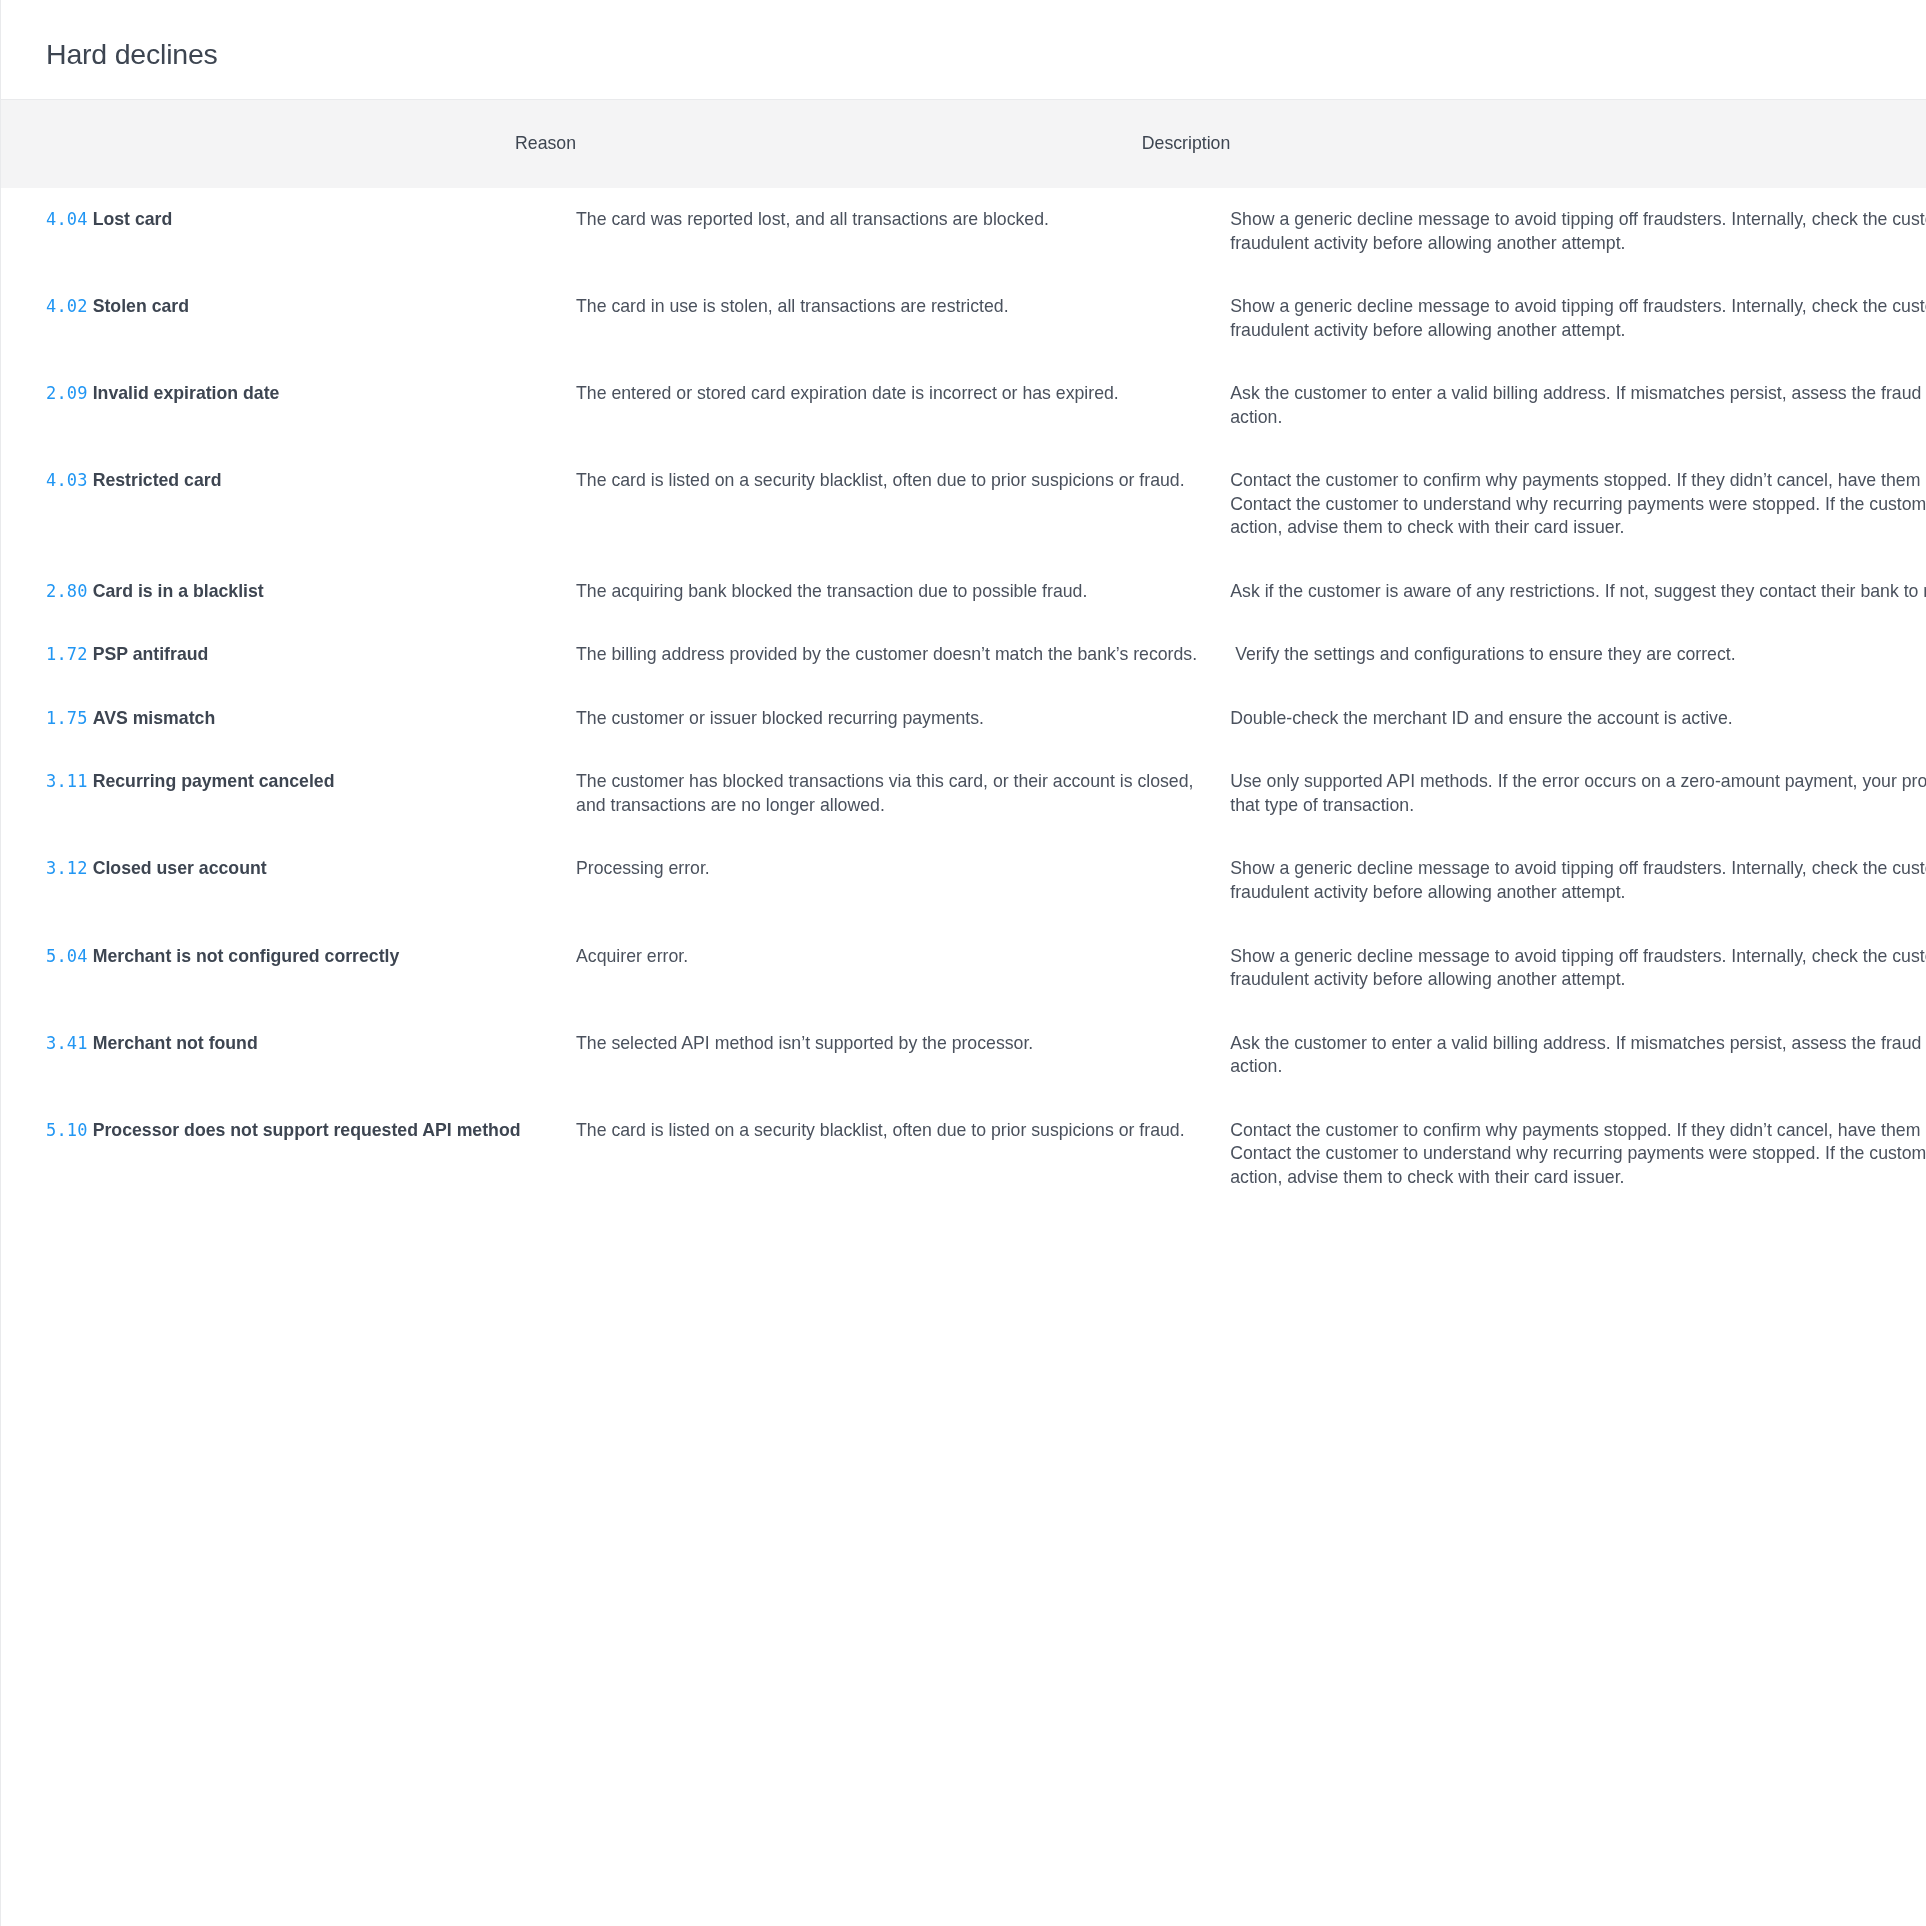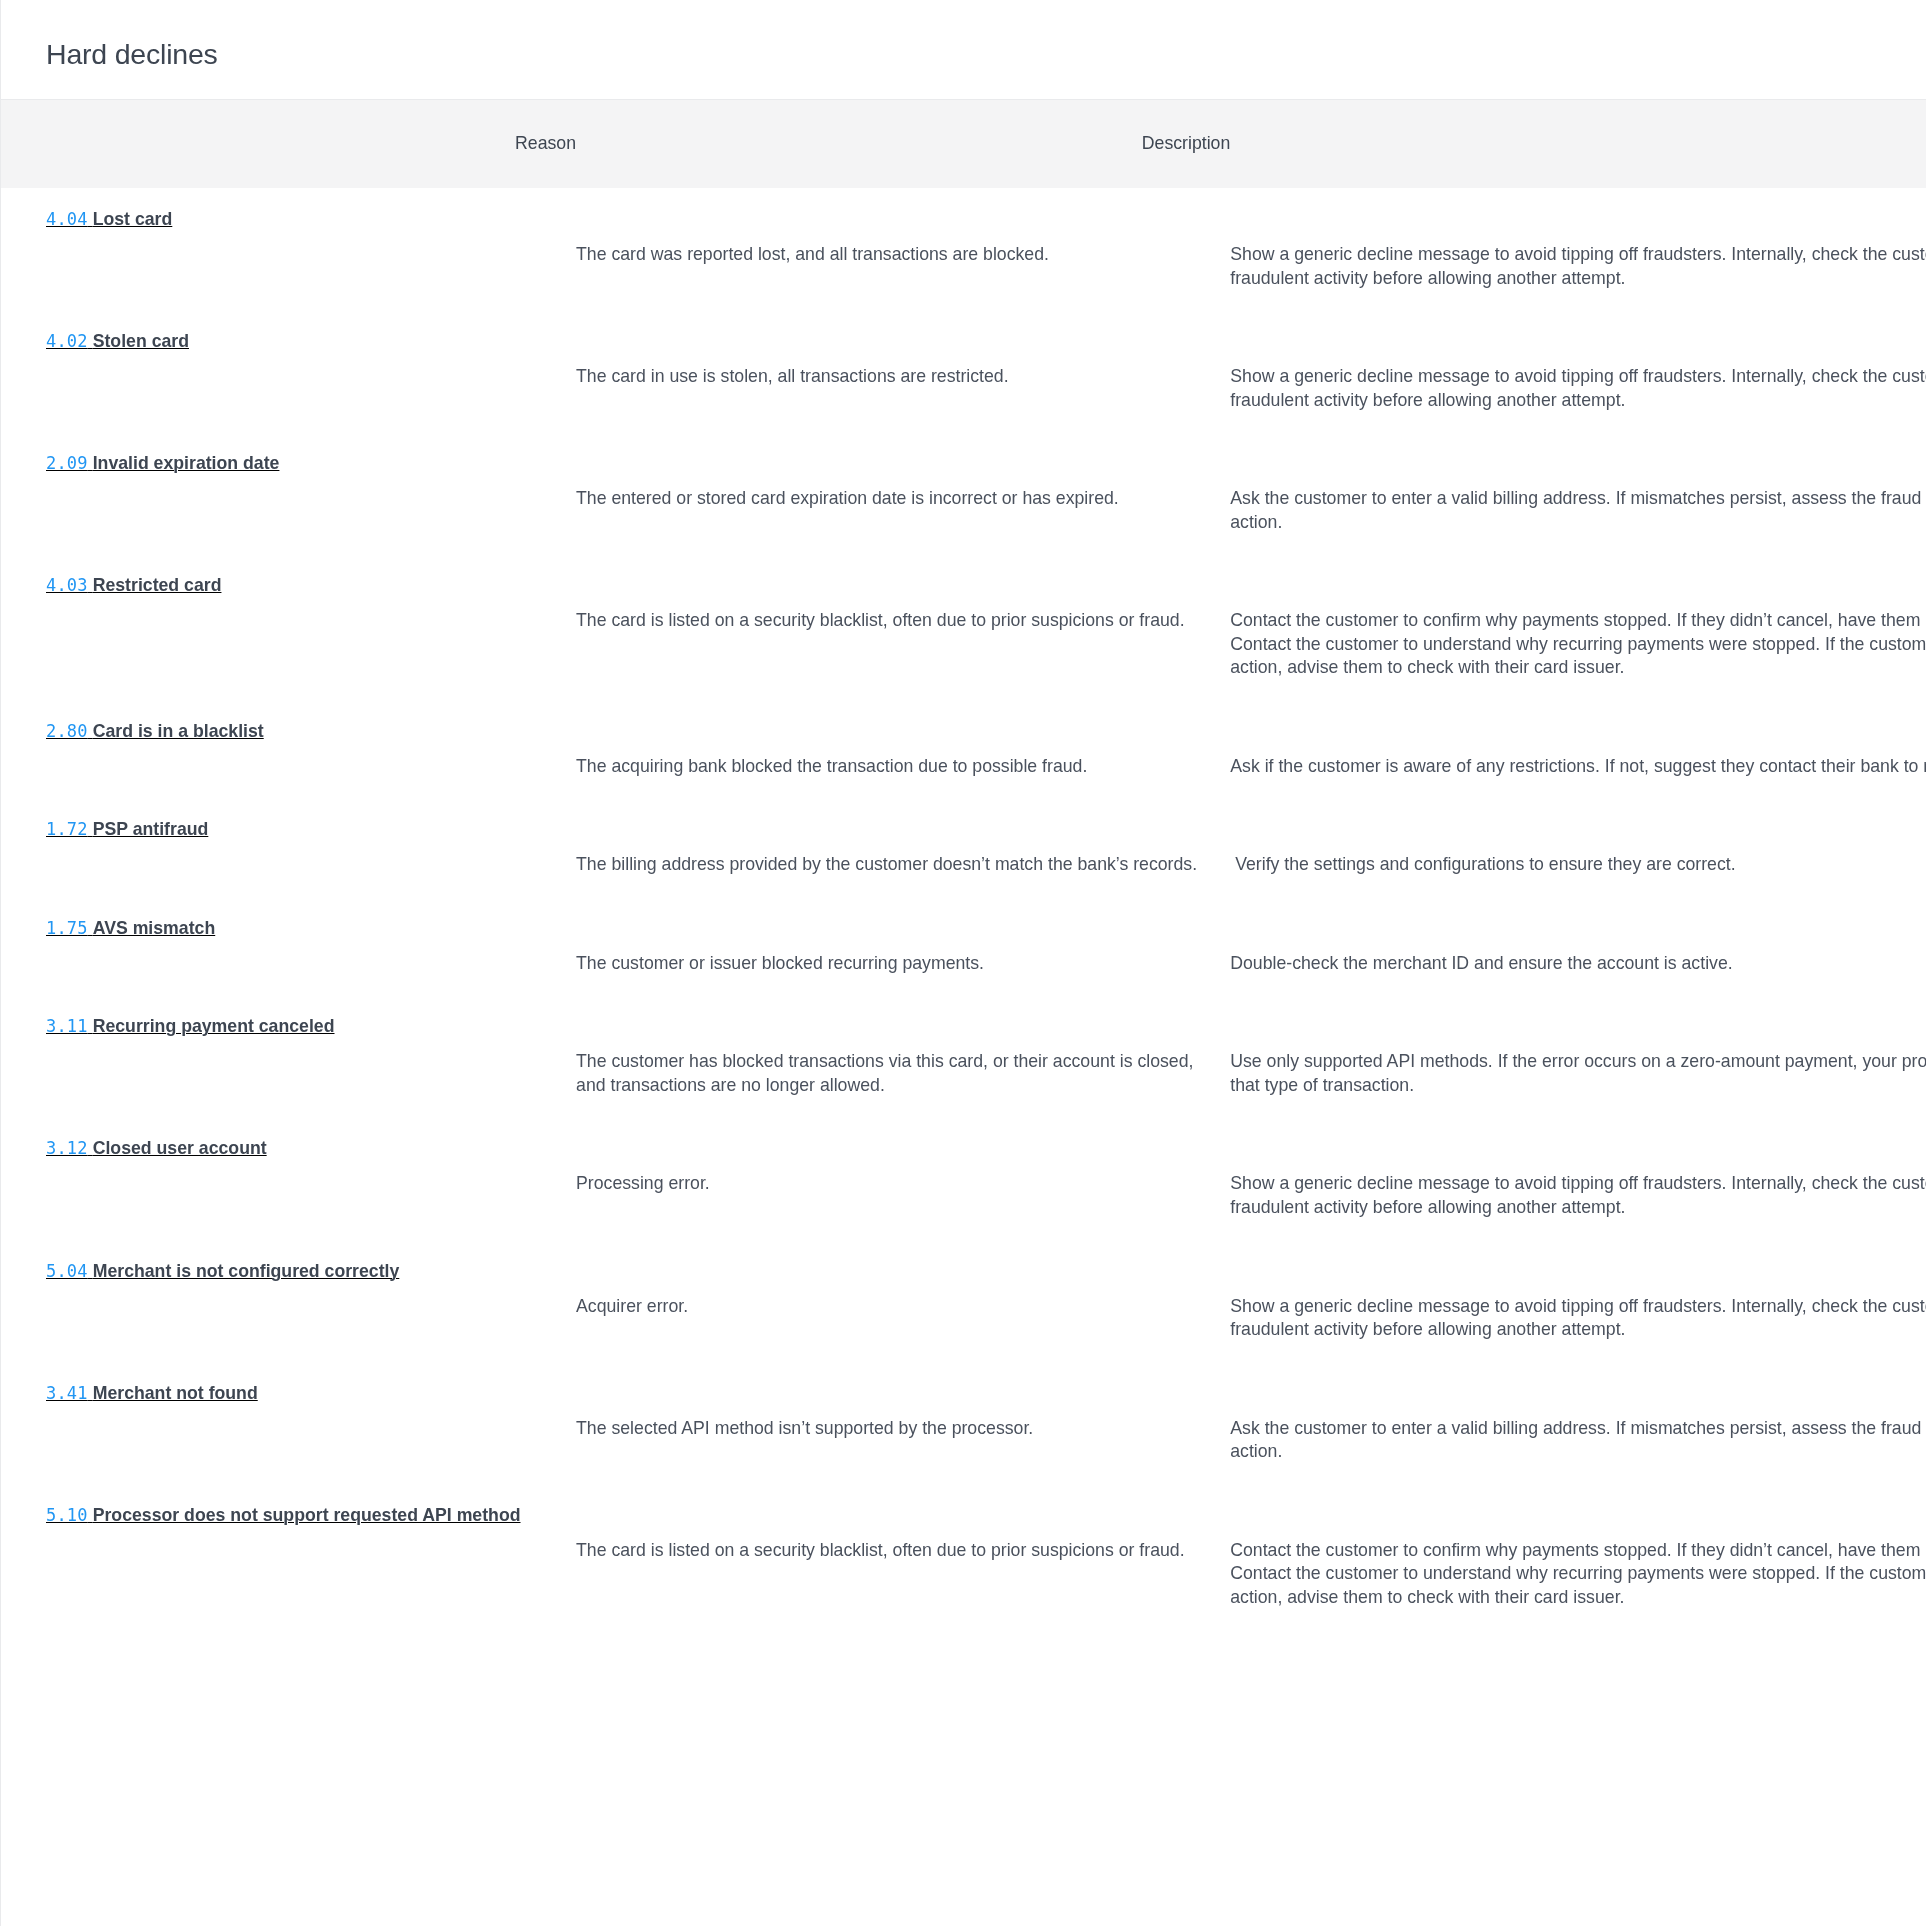--- a/index.html
+++ b/index.html
@@ -68,21 +68,20 @@
   .pad-reason   { padding-left: 45px; padding-right: 23px; }
   .pad-desc     { padding-left: 0px;   padding-right: 23px; }
   .pad-solution { padding-left: 0px;   padding-right: 42px; }
 
   th.pad-desc     { padding-left: 0; }
   th.pad-solution { padding-left: 0; }
 
   
   .reason-cell {
     font-size: 0;
-    text-decoration: underline;
   }
   .reason-code {
     display: inline;
     font-family: "DejaVu Sans Mono", "Liberation Mono", monospace;
     font-size: 17px;
     line-height: 1.33;
     color: #2196f3;
     font-weight: 400;
     letter-spacing: 0.2px;
     white-space: nowrap;
@@ -96,21 +95,20 @@
   }
   .reason-gap { font-size: 17.7px; }
 
   
   .body-text {
     font-size: 17.7px;
     line-height: 1.33;
     font-weight: 400;
     color: #4a515d;
     white-space: pre-wrap;
-    margin-top: 35px;
   }
 </style>
 </head>
 <body>
 
 <div class="page">
 
   <div class="title-bar">
     <div class="page-title">Hard declines</div>
   </div>

